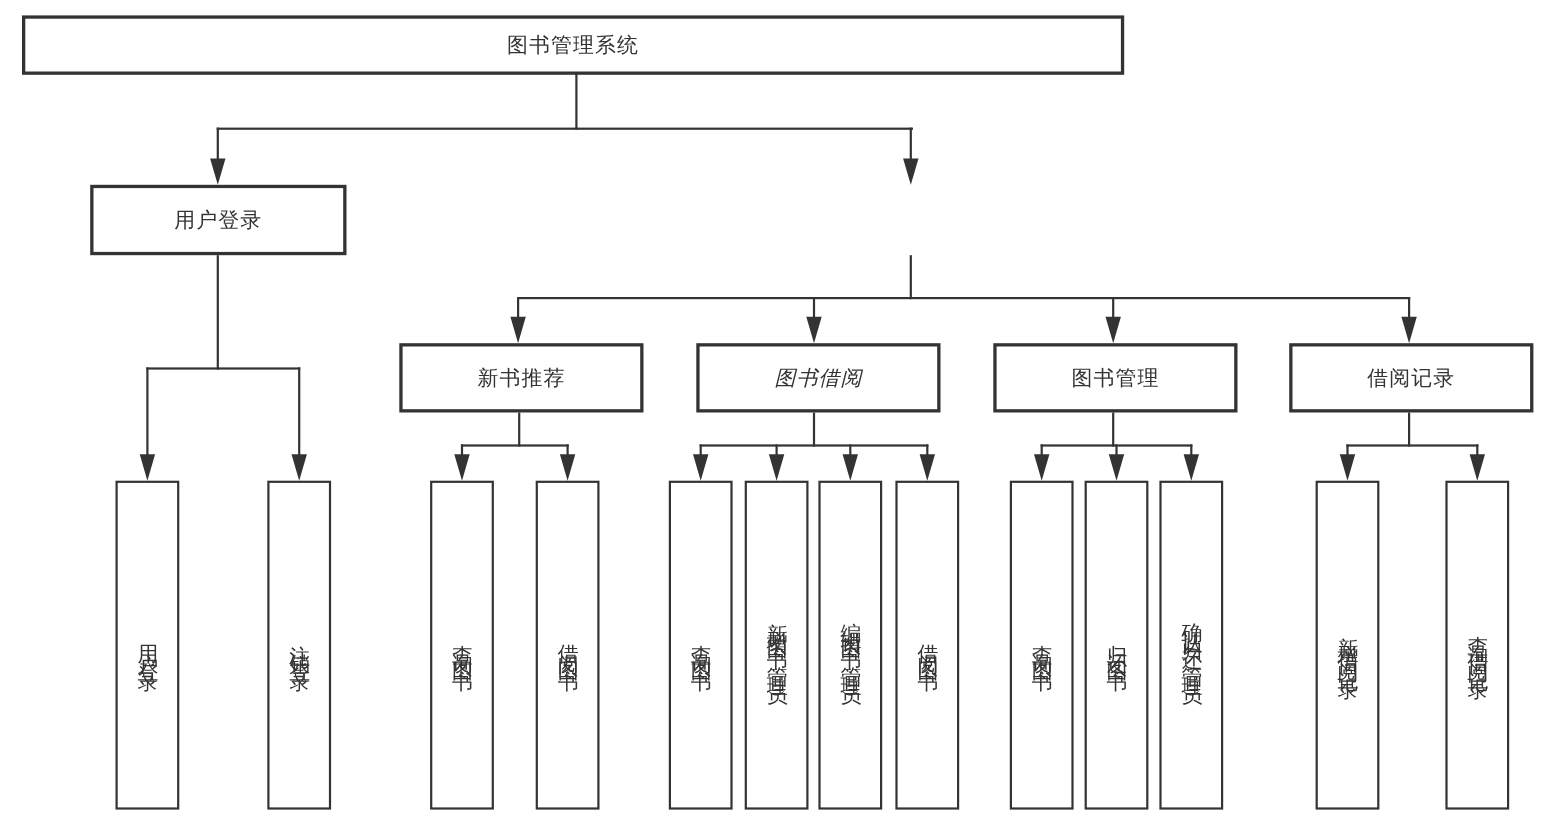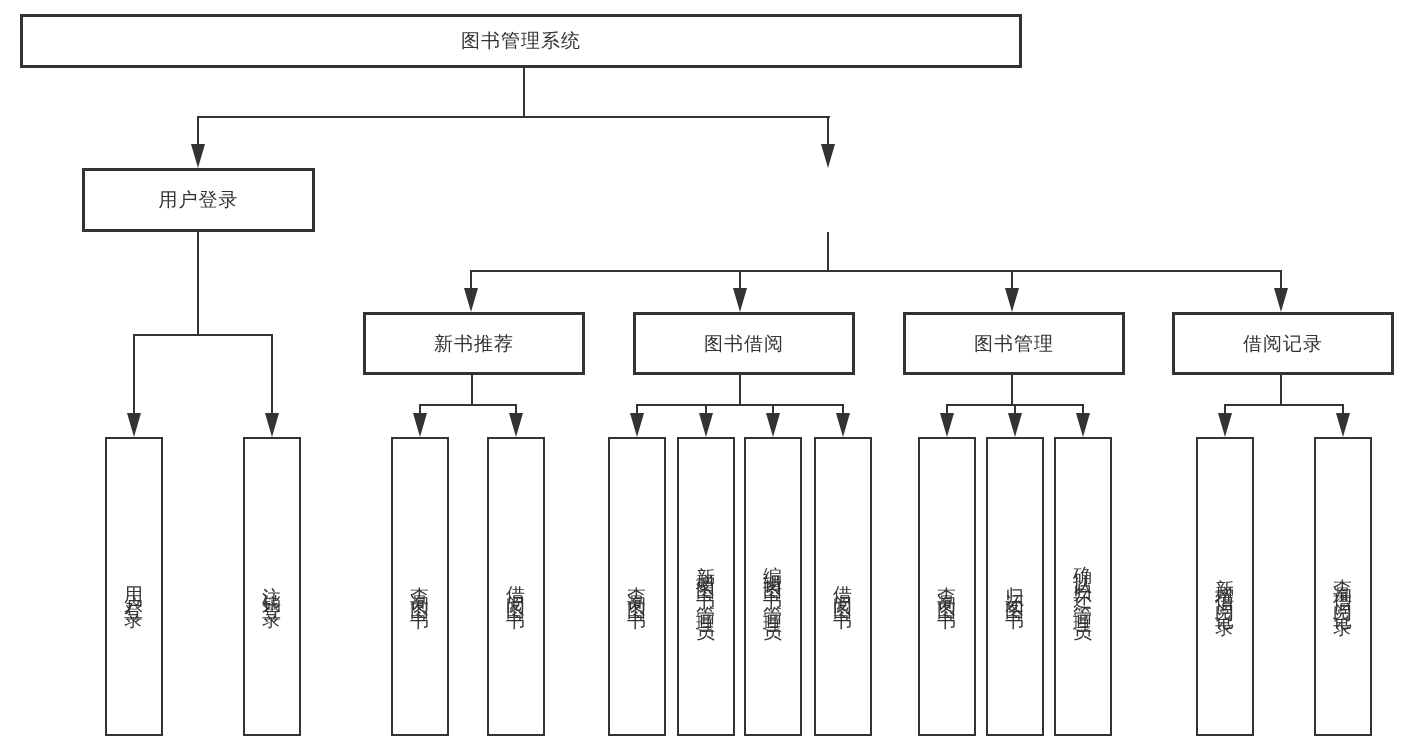--- a/index.html
+++ b/index.html
@@ -70,21 +70,21 @@
     <span>图书管理系统</span>
   </div>
 
   <div class="box" style="left:82px;top:168px;width:233px;height:64px;">
     <span>用户登录</span>
   </div>
 
   <div class="box" style="left:363px;top:312px;width:222px;height:63px;">
     <span>新书推荐</span>
   </div>
-  <div class="box" style="left:633px;top:312px;width:222px;height:63px;">
+  <div class="box" style="left:633px;top:312px;width:222px;height:63px;font-style:italic;">
     <span>图书借阅</span>
   </div>
   <div class="box" style="left:903px;top:312px;width:222px;height:63px;">
     <span>图书管理</span>
   </div>
   <div class="box" style="left:1172px;top:312px;width:222px;height:63px;">
     <span>借阅记录</span>
   </div>
 
   <div class="box leaf" style="left:105px;">

